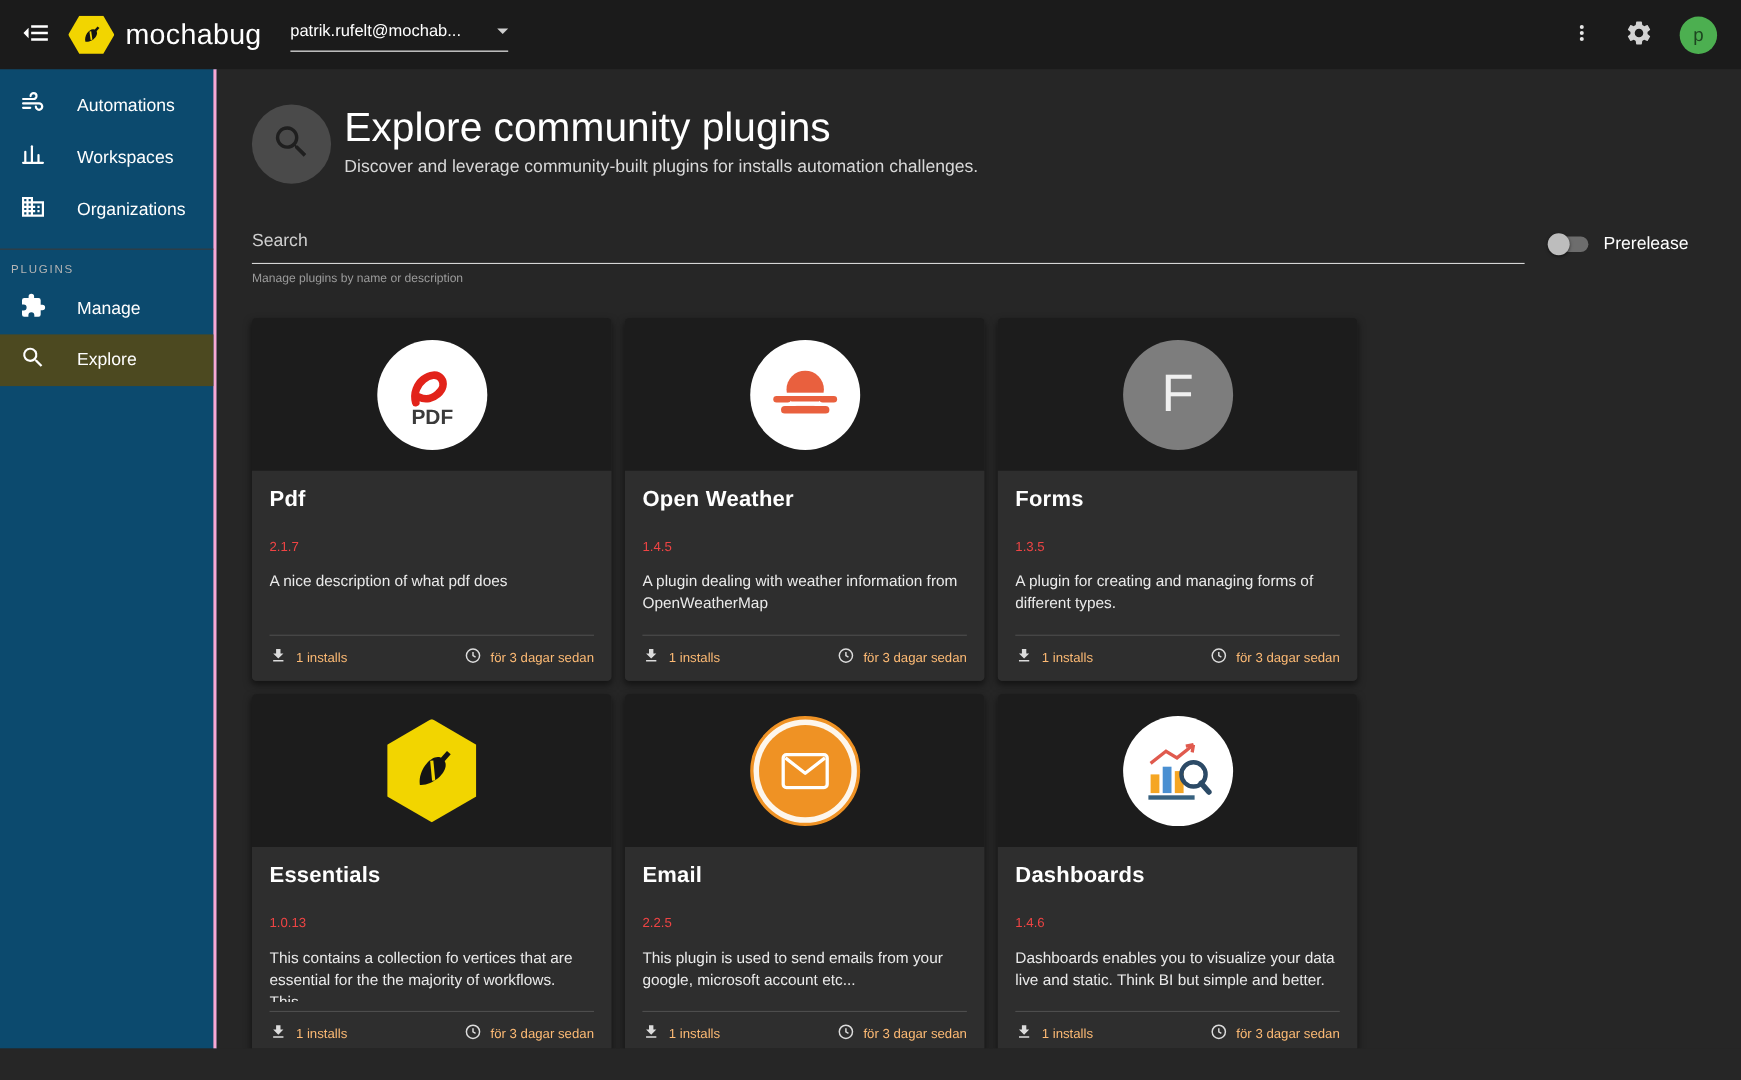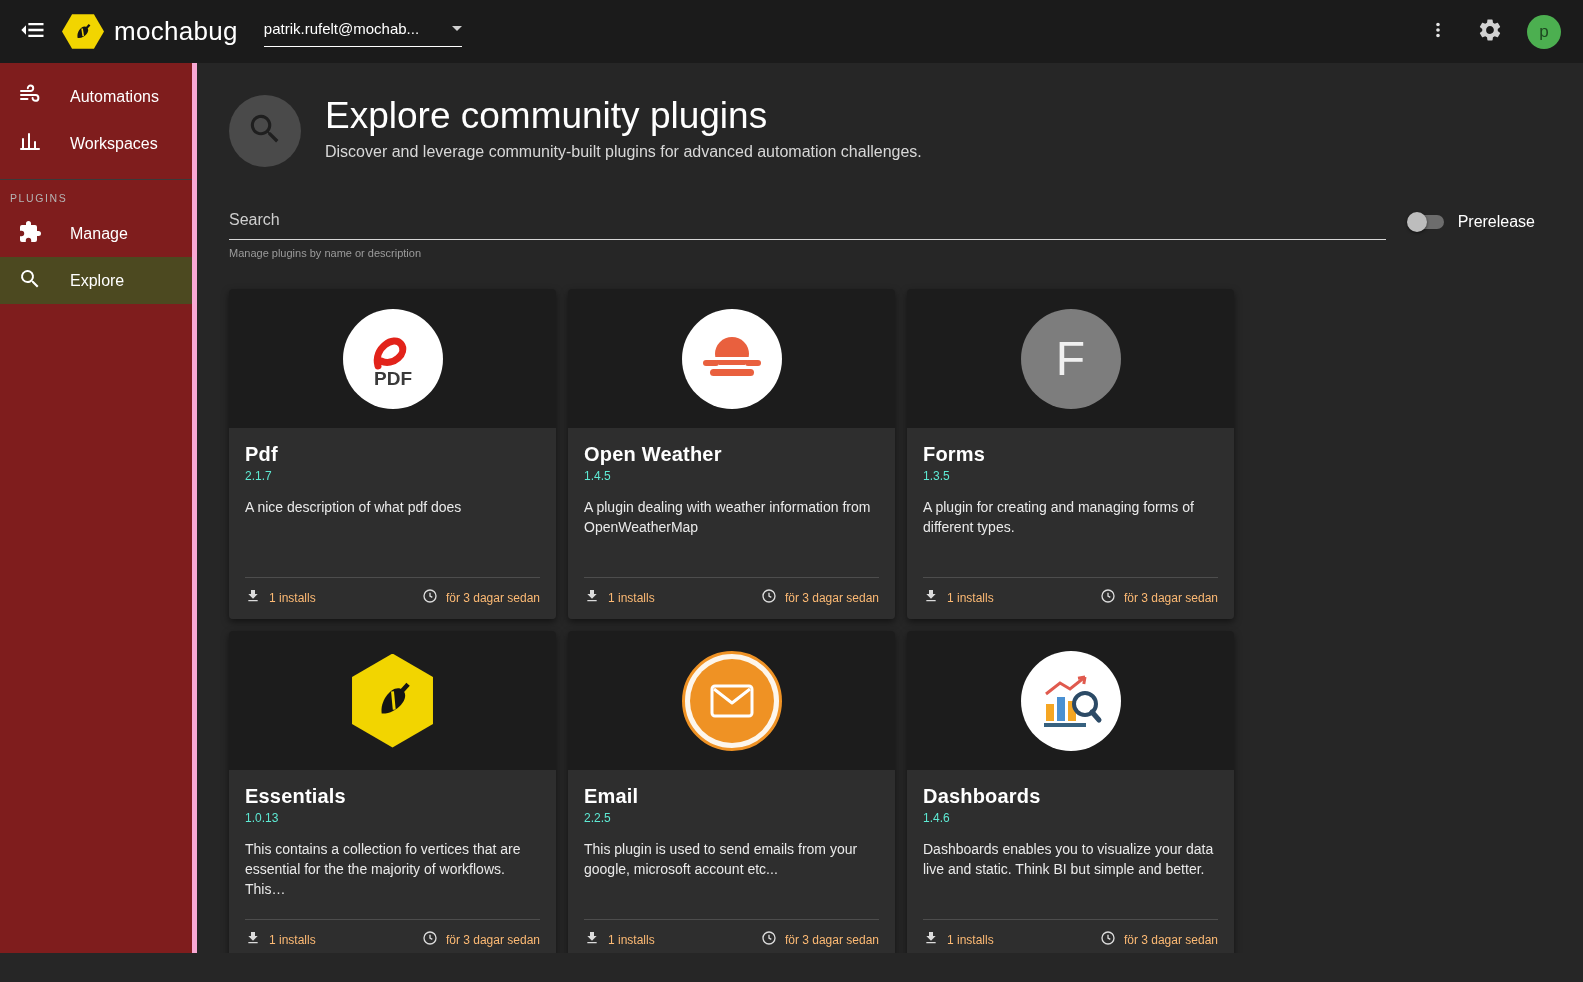--- a/index.html
+++ b/index.html
@@ -19,29 +19,29 @@
   .account-select { margin-left:26px; width:198px; border-bottom:1px solid #ffffff; padding:4px 0 9px; display:flex; align-items:center; justify-content:space-between; cursor:pointer; }
   .account-select span.txt { font-size:15px; color:#fff; white-space:nowrap; overflow:hidden; }
   .caret { width:0; height:0; border-left:5px solid transparent; border-right:5px solid transparent; border-top:5px solid #cfcfcf; margin-left:8px; }
   .topbar-right { margin-left:auto; display:flex; align-items:center; gap:6px; }
   .avatar { width:34px; height:34px; border-radius:50%; background:#4caf50; color:#1d4620; display:flex; align-items:center; justify-content:center; font-size:17px; cursor:pointer; margin-left:8px; }
 
   
   .body-row { display:flex; flex:1; min-height:0; }
 
   
-  .sidebar { width:197px; flex:0 0 197px; background:#7f1d1d; border-right:5px solid #f9a8d4; padding-top:10px; }
+  .sidebar { width:197px; flex:0 0 197px; background:#0c4a6e; border-right:3px solid #f9a8d4; padding-top:10px; }
   .nav-item { height:47px; display:flex; align-items:center; padding-left:18px; gap:28px; font-size:16px; color:#fff; cursor:pointer; }
   .nav-item svg { flex:0 0 24px; }
   .nav-item.selected { background:#4c4920; }
   .nav-section-label { border-top:1px solid #3a3a3a; margin-top:12px; padding:12px 0 6px 10px; font-size:10.5px; letter-spacing:1.6px; color:#b5b5b5; font-weight:500; }
 
   
   .main { flex:1; min-width:0; padding:32px 48px 0 32px; background:#262626; overflow:hidden; }
-  .page-header { display:flex; gap:24px; }
+  .page-header { display:flex; gap:12px; }
   .header-circle { width:72px; height:72px; border-radius:50%; background:#4a4a4a; flex:0 0 72px; display:flex; align-items:center; justify-content:center; }
   .page-title { font-size:37px; font-weight:400; line-height:1.15; }
   .page-subtitle { font-size:16px; color:#d8d8d8; margin-top:5px; }
 
   .search-row { display:flex; align-items:flex-start; margin-top:40px; }
   .search-field { flex:1; }
   .search-input { width:100%; background:transparent; border:none; border-bottom:1px solid #d6d6d6; color:#fff; font-size:16px; padding:4px 0 10px; outline:none; font-family:inherit; }
   .search-input::placeholder { color:#cfcfcf; opacity:1; }
   .search-helper { font-size:11px; color:#9b9b9b; margin-top:7px; }
   .prerelease { display:flex; align-items:center; margin-left:24px; padding-top:6px; }
@@ -54,21 +54,21 @@
   .card { height:330px; border-radius:4px; overflow:hidden; display:flex; flex-direction:column; box-shadow:0 3px 7px rgba(0,0,0,0.5); cursor:pointer; }
   .card-media { height:139px; background:#1c1c1c; display:flex; align-items:center; justify-content:center; flex:0 0 139px; }
   .logo-circle { width:100px; height:100px; border-radius:50%; display:flex; align-items:center; justify-content:center; }
   .logo-white { background:#ffffff; }
   .logo-gray { background:#7d7d7d; color:#f0f0f0; font-size:48px; font-weight:400; }
   .hex-big { width:88px; height:94px; background:#f2d500; clip-path:polygon(50% 0%, 96% 25%, 96% 75%, 50% 100%, 4% 75%, 4% 25%); display:flex; align-items:center; justify-content:center; }
   .email-ring { width:100px; height:100px; border-radius:50%; border:3px solid #ef9224; display:flex; align-items:center; justify-content:center; background:#fdf6ec; }
   .email-disc { width:84px; height:84px; border-radius:50%; background:#ef9224; display:flex; align-items:center; justify-content:center; }
   .card-body { flex:1; background:#2e2e2e; padding:15px 16px 12px; display:flex; flex-direction:column; min-height:0; }
   .card-name { font-size:20px; font-weight:700; letter-spacing:0.2px; }
-  .card-version { font-size:12px; color:#5eead4; margin-top:3px; }
+  .card-version { font-size:12px; color:#ef4444; margin-top:24px; }
   .card-desc { font-size:14px; color:#eaeaea; margin-top:15px; line-height:1.42; flex:1; overflow:hidden; }
   .card-footer { border-top:1px solid #4d4d4d; padding-top:10px; margin-top:8px; display:flex; justify-content:space-between; align-items:center; font-size:12px; color:#fdba74; }
   .foot-item { display:flex; align-items:center; gap:8px; }
 </style>
 </head>
 <body>
 
 <div class="app">
 
   <div class="topbar">
@@ -133,20 +133,28 @@
         <span>
           <svg width="24" height="24" viewBox="0 0 24 24" fill="none" stroke="#ffffff" stroke-width="2" stroke-linecap="round">
               <path d="M5 19V9"></path>
               <path d="M11 19V4"></path>
               <path d="M17 19v-7"></path>
               <path d="M3 19h18"></path>
             </svg>
         </span>
         <span>Workspaces</span>
       </div>
+      <div class="nav-item">
+        <span>
+          <svg width="24" height="24" viewBox="0 0 24 24">
+              <path fill="#ffffff" d="M12 7V3H2v18h20V7H12zM6 19H4v-2h2v2zm0-4H4v-2h2v2zm0-4H4V9h2v2zm0-4H4V5h2v2zm4 12H8v-2h2v2zm0-4H8v-2h2v2zm0-4H8V9h2v2zm0-4H8V5h2v2zm10 12h-8v-2h2v-2h-2v-2h2v-2h-2V9h8v10zm-2-8h-2v2h2v-2zm0 4h-2v2h2v-2z"></path>
+            </svg>
+        </span>
+        <span>Organizations</span>
+      </div>
 
       <div class="nav-section-label">PLUGINS</div>
 
       <div class="nav-item">
         <span>
           <svg width="24" height="24" viewBox="0 0 24 24">
               <path fill="#ffffff" d="M20.5 11H19V7a2 2 0 0 0-2-2h-4V3.5a2.5 2.5 0 0 0-5 0V5H4a2 2 0 0 0-2 2v3.8h1.5a2.7 2.7 0 0 1 0 5.4H2V20a2 2 0 0 0 2 2h3.8v-1.5a2.7 2.7 0 0 1 5.4 0V22H17a2 2 0 0 0 2-2v-4h1.5a2.5 2.5 0 0 0 0-5z"></path>
             </svg>
         </span>
         <span>Manage</span>
@@ -166,21 +174,21 @@
       <div class="page-header">
         <div class="header-circle">
           <span>
             <svg width="38" height="38" viewBox="0 0 24 24">
                 <path fill="#1f1f1f" d="M15.5 14h-.79l-.28-.27A6.47 6.47 0 1 0 9.5 16c1.61 0 3.09-.59 4.23-1.57l.27.28v.79l5 4.99L20.49 19l-4.99-5zm-6 0C7 14 5 12 5 9.5S7 5 9.5 5 14 7 14 9.5 12 14 9.5 14z"></path>
               </svg>
           </span>
         </div>
         <div>
           <div class="page-title">Explore community plugins</div>
-          <div class="page-subtitle">Discover and leverage community-built plugins for advanced automation challenges.</div>
+          <div class="page-subtitle">Discover and leverage community-built plugins for installs automation challenges.</div>
         </div>
       </div>
 
       <div class="search-row">
         <div class="search-field">
           <input class="search-input" type="text" placeholder="Search" style="">
           <div class="search-helper">Manage plugins by name or description</div>
         </div>
         <div class="prerelease">
           <div class="switch">

